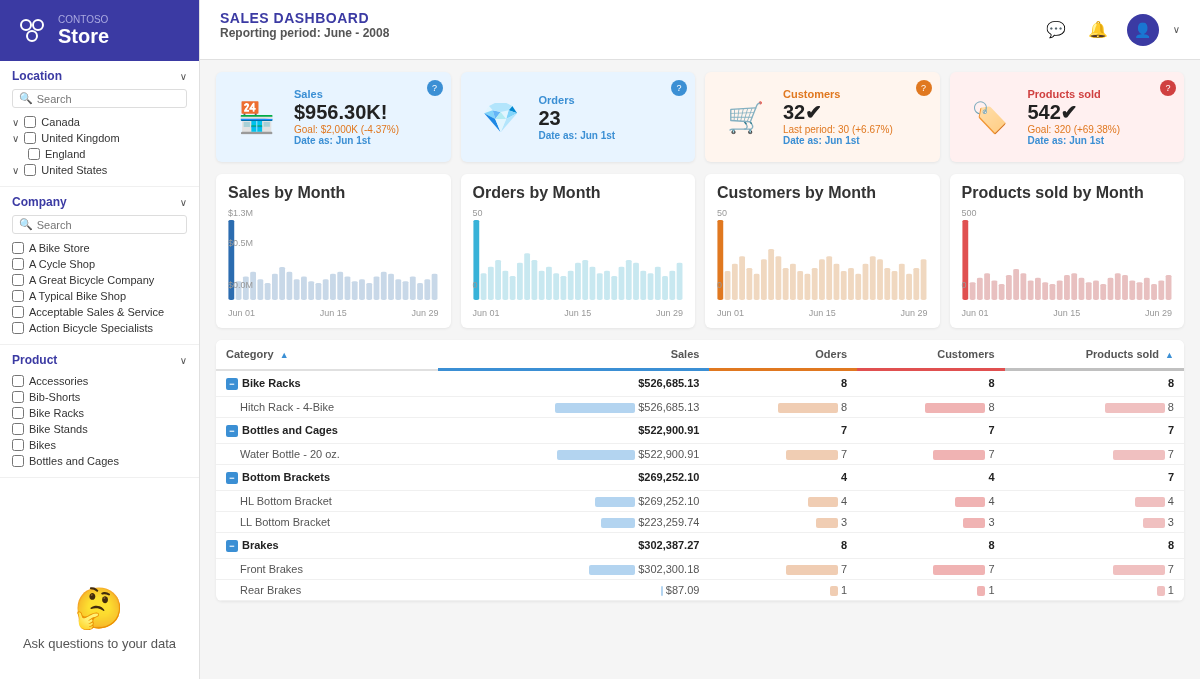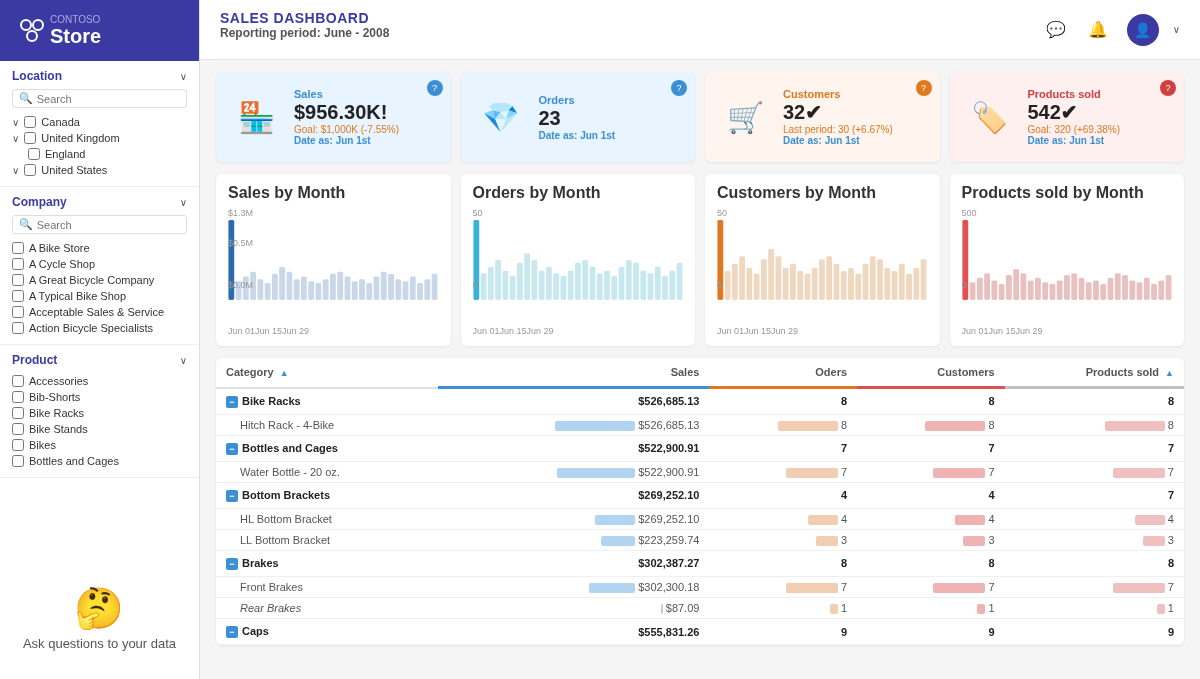--- a/index.html
+++ b/index.html
@@ -13,21 +13,21 @@
       display: flex;
       flex-direction: column;
       border-right: 1px solid #e0e0e0;
       overflow-y: auto;
     }
     .sidebar-logo {
       background: #3b3aa3;
       padding: 14px 16px;
       display: flex;
       align-items: center;
-      gap: 2px;
+      gap: 10px;
       min-height: 60px;
     }
     .logo-icon {
       width: 32px; height: 32px;
     }
     .logo-text-top { font-size: 10px; color: #aaa9e0; }
     .logo-text-main { font-size: 20px; font-weight: bold; color: #fff; line-height: 1.1; }
 
     .filter-section { padding: 8px 12px; border-bottom: 1px solid #f0f0f0; }
     .filter-header { display: flex; justify-content: space-between; align-items: center; margin-bottom: 6px; cursor: pointer; }
@@ -76,21 +76,21 @@
     .kpi-date { font-size: 10px; color: #3b8fd4; font-weight: 600; }
     .kpi-help { position: absolute; top: 8px; right: 8px; width: 16px; height: 16px; border-radius: 50%; background: #3b8fd4; color: #fff; font-size: 9px; display: flex; align-items: center; justify-content: center; cursor: pointer; }
     .kpi-help.orange { background: #e07820; }
     .kpi-help.red { background: #d04040; }
 
     
     .charts-row { display: grid; grid-template-columns: repeat(4, 1fr); gap: 10px; }
     .chart-card { background: #fff; border-radius: 6px; padding: 10px 12px; box-shadow: 0 1px 3px rgba(0,0,0,0.07); }
     .chart-title { font-size: 16px; font-weight: 600; color: #333; margin-bottom: 6px; }
     .chart-area { position: relative; height: 100px; }
-    .chart-x-labels { display: flex; font-size: 9px; color: #999; margin-top: 18px; }
+    .chart-x-labels { display: flex; justify-content: space-between; font-size: 9px; color: #999; margin-top: 0; }
     svg.bar-chart { width: 100%; height: 80px; }
 
     
     .table-card { background: #fff; border-radius: 6px; box-shadow: 0 1px 3px rgba(0,0,0,0.07); overflow: hidden; }
     .table-container { overflow-x: auto; }
     table { width: 100%; border-collapse: collapse; font-size: 11px; }
     thead tr { border-bottom: 2px solid #e0e0e0; }
     thead th { padding: 8px 10px; text-align: left; font-weight: 600; color: #555; background: #fff; white-space: nowrap; }
     thead th.right { text-align: right; }
     thead th.sales-col { border-bottom: 3px solid #3b8fd4; }
@@ -251,21 +251,21 @@
   </div>
 
   <div class="content">
 
     <div class="kpi-row" id="kpi-row">
         <div class="kpi-card blue">
     <div class="kpi-icon">🏪</div>
     <div class="kpi-info">
       <div class="kpi-label ">Sales</div>
       <div class="kpi-value">$956.30K!</div>
-      <div class="kpi-goal">Goal: $1,000K (-7.55%)</div>
+      <div class="kpi-goal">Goal: $2,000K (-4.37%)</div>
       <div class="kpi-date">Date as: Jun 1st</div>
     </div>
     <div class="kpi-help ">?</div>
   </div>
         <div class="kpi-card blue">
     <div class="kpi-icon">💎</div>
     <div class="kpi-info">
       <div class="kpi-label ">Orders</div>
       <div class="kpi-value">23</div>
 
@@ -652,55 +652,36 @@
     <td class="num-cell">
       <span class="inline-bar red-bar" style="width:52px;"></span> 
       7
     </td>
     <td class="num-cell">
       <span class="inline-bar pink-bar" style="width:52px;"></span> 
       7
     </td>
   </tr>
               <tr class="sub-row">
-    <td class="category-name" style="padding-left:24px;font-style:italic;">Rear Brakes</td>
+    <td class="category-name" style="padding-left:24px;">Rear Brakes</td>
     <td class="num-cell">
       <span class="inline-bar blue-bar" style="width:2px;"></span> 
       $87.09
     </td>
     <td class="num-cell">
       <span class="inline-bar orange-bar" style="width:8px;"></span> 
       1
     </td>
     <td class="num-cell">
       <span class="inline-bar red-bar" style="width:8px;"></span> 
       1
     </td>
     <td class="num-cell">
       <span class="inline-bar pink-bar" style="width:8px;"></span> 
       1
-    </td>
-  </tr>
-              <tr class="category-row">
-    <td class="category-name"><span class="expand-icon">−</span><strong>Caps</strong></td>
-    <td class="num-cell">
-      
-      $555,831.26
-    </td>
-    <td class="num-cell">
-      
-      9
-    </td>
-    <td class="num-cell">
-      
-      9
-    </td>
-    <td class="num-cell">
-      
-      9
     </td>
   </tr>
             </tbody>
         </table>
       </div>
     </div>
 
   </div>
 </main>
 

